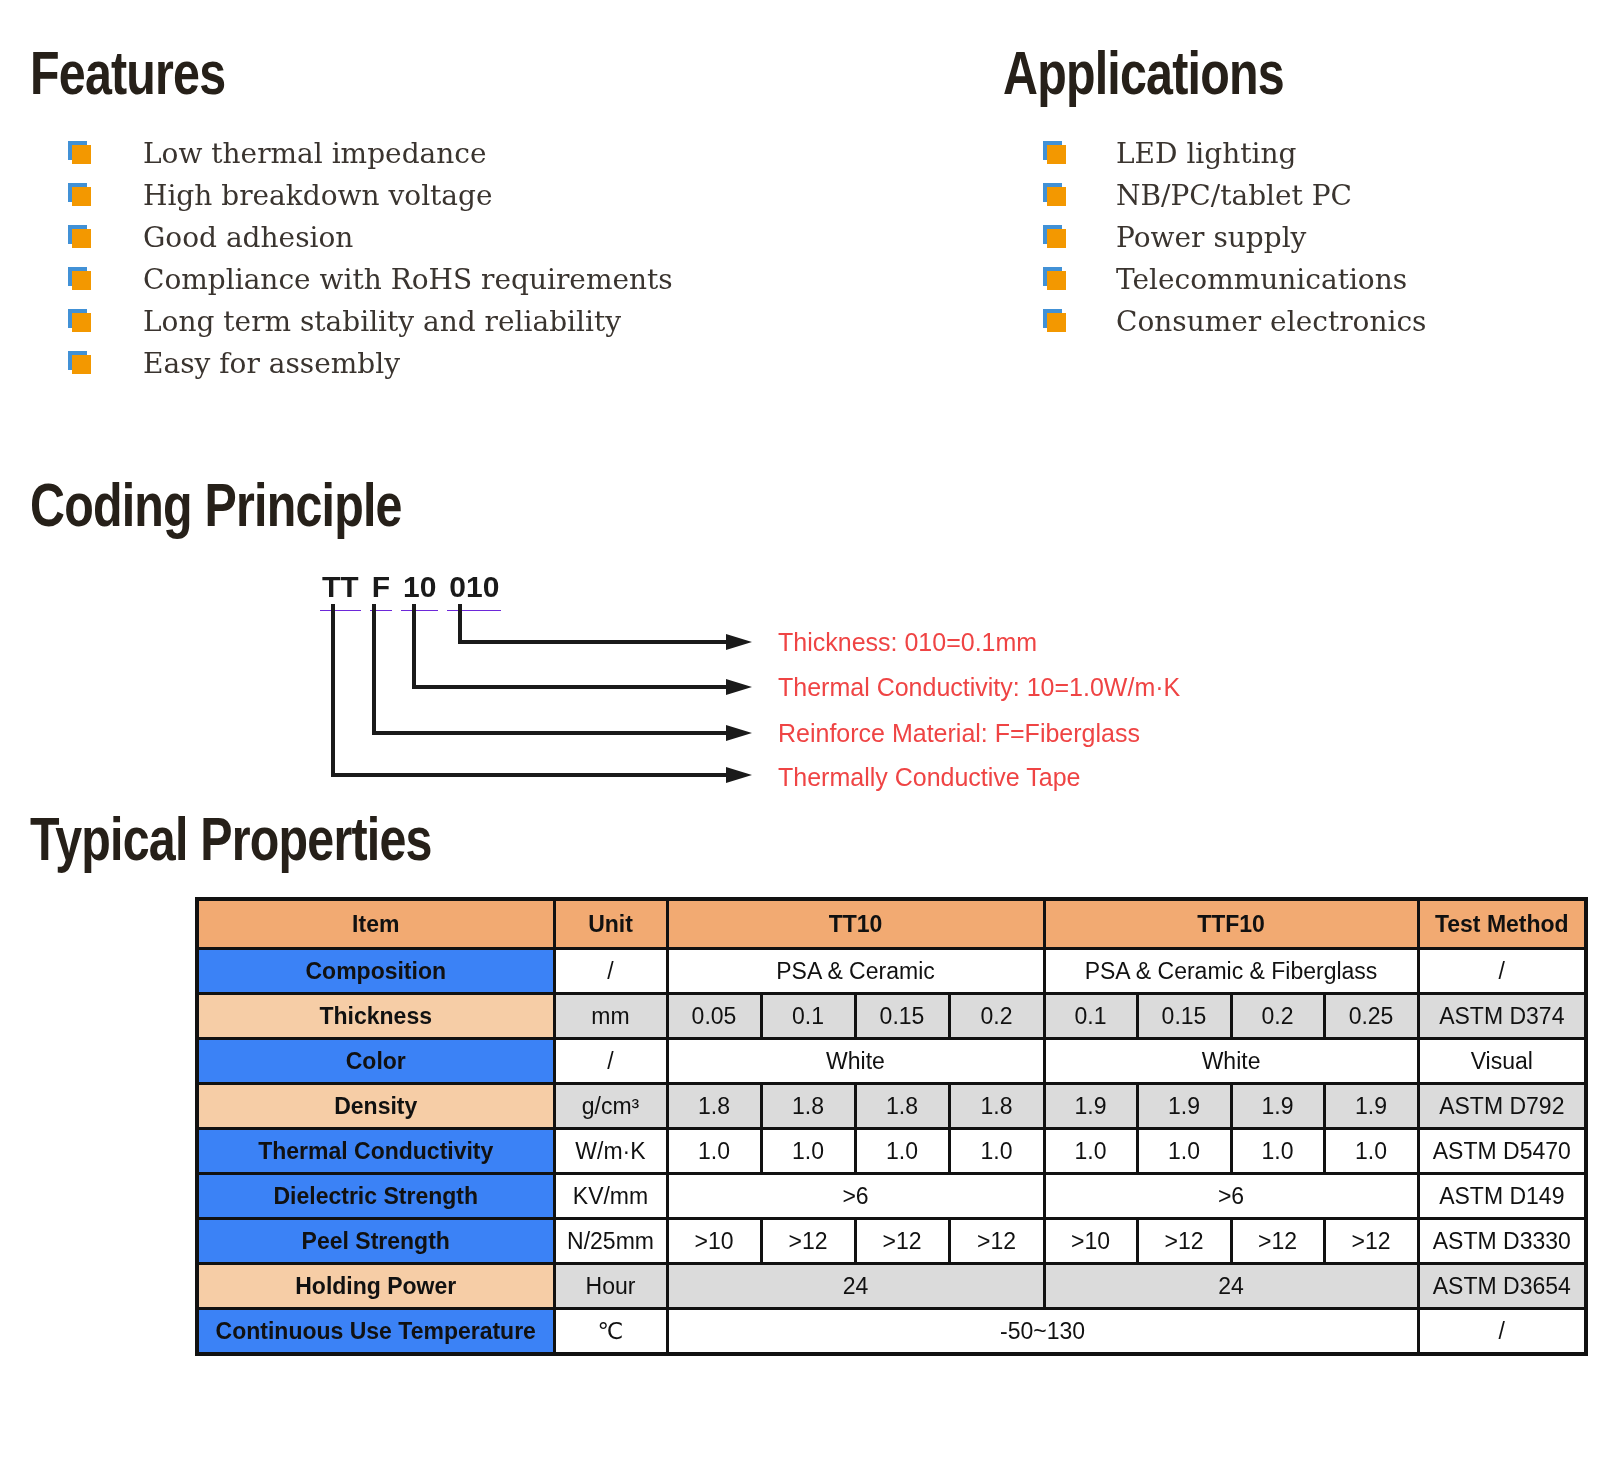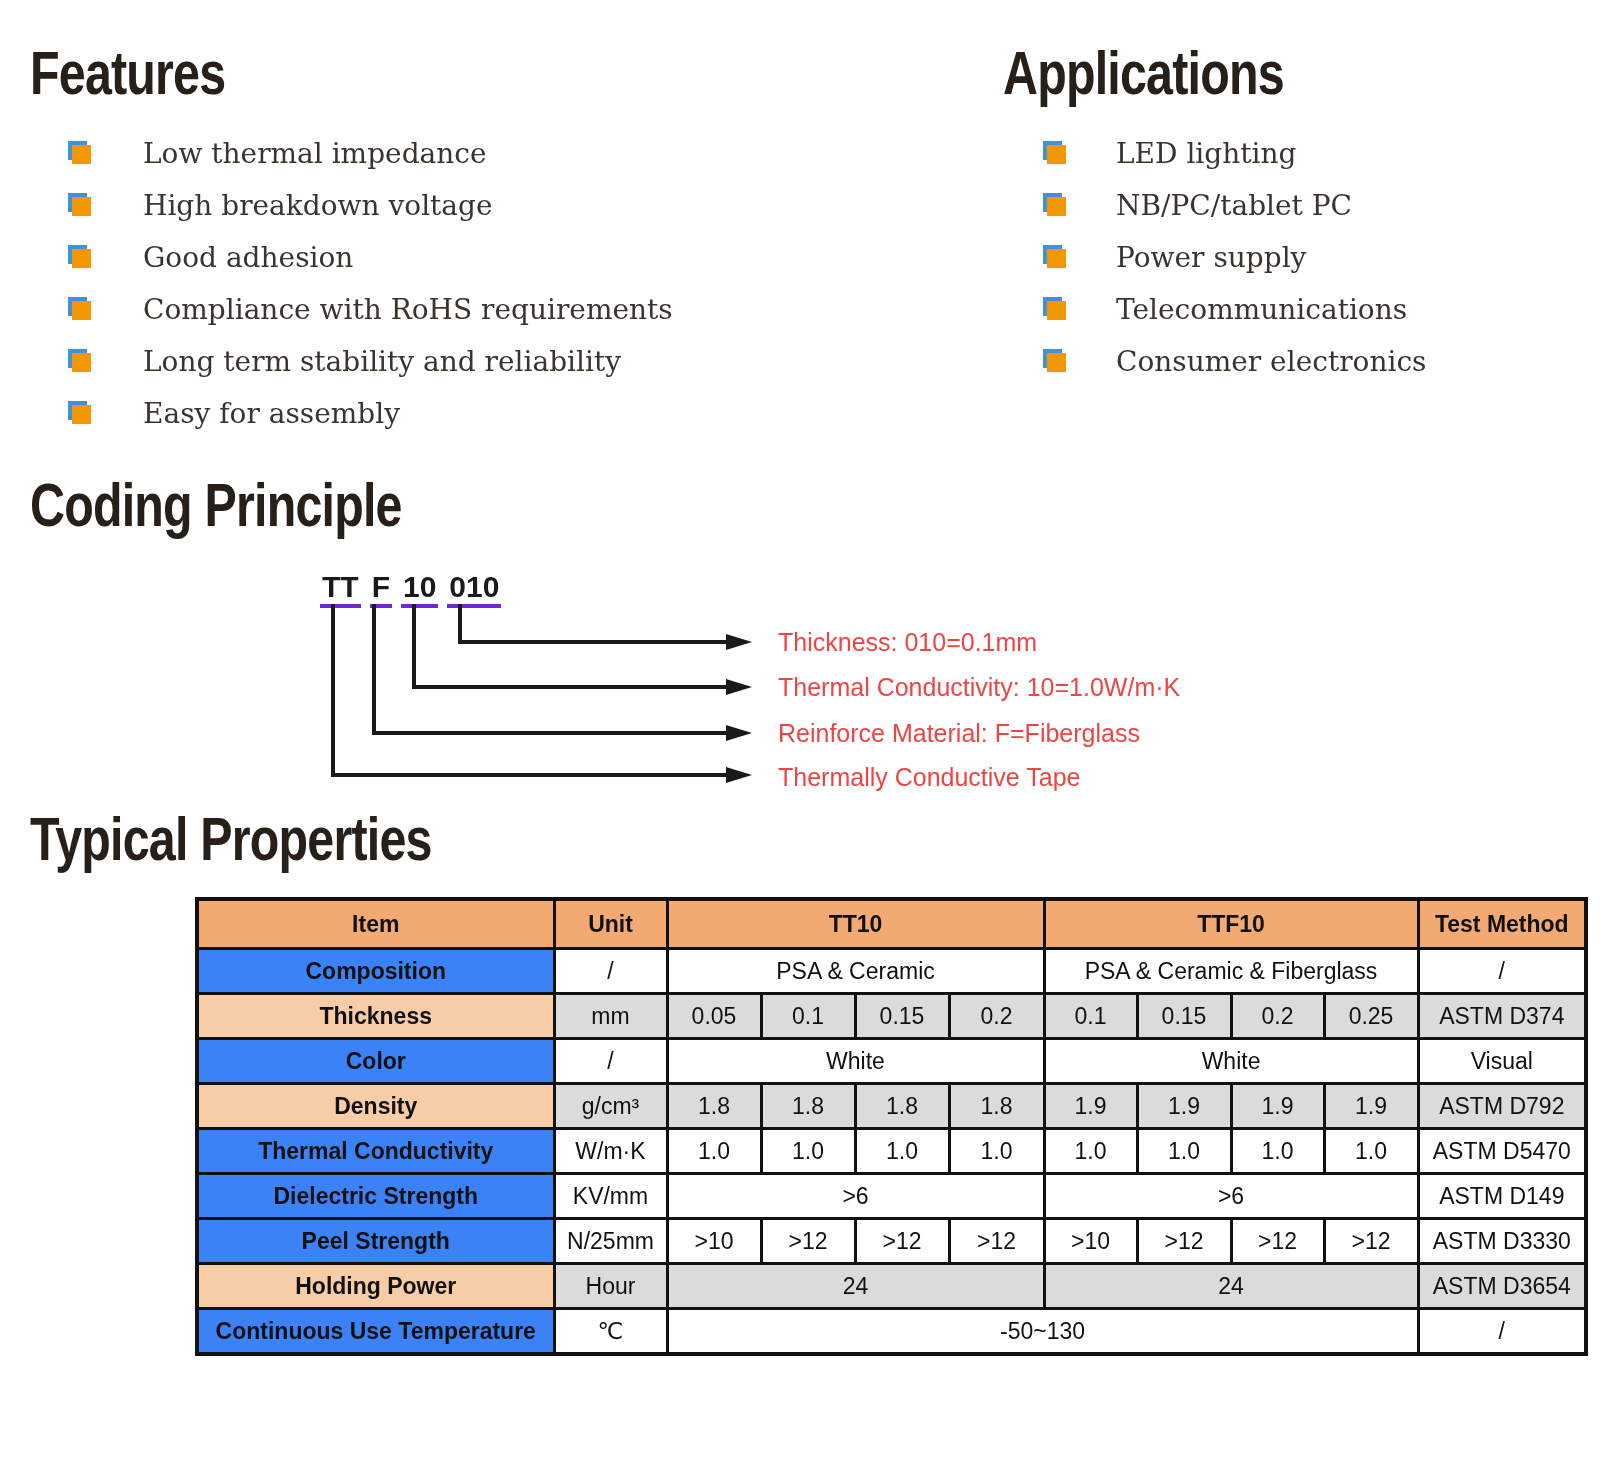--- a/index.html
+++ b/index.html
@@ -5,34 +5,34 @@
   html,body{margin:0;padding:0;background:#fff;}
   #page{position:relative;width:1600px;height:1468px;background:#ffffff;overflow:hidden;
         font-family:"Liberation Sans","DejaVu Sans",sans-serif;color:#1a1a1a;}
 
   
   .heading{position:absolute;font-size:62px;font-weight:bold;color:#262019;
            line-height:1;white-space:nowrap;transform:scaleX(.78);transform-origin:left top;
            letter-spacing:-1px;}
 
   
-  .blist{position:absolute;display:flex;flex-direction:column;gap:25px;}
+  .blist{position:absolute;display:flex;flex-direction:column;gap:15px;}
   .bitem{display:flex;align-items:center;height:27px;}
   .bullet{position:relative;width:25px;height:25px;flex:0 0 25px;}
   .bullet .b-blue{position:absolute;left:0;top:0;width:19px;height:19px;background:#4191D6;}
   .bullet .b-orange{position:absolute;left:4px;top:4px;width:19px;height:19px;background:#F39800;}
   .btext{font-family:"DejaVu Serif","Liberation Serif",serif;font-size:28px;color:#3A342F;
          white-space:nowrap;}
   .flist .btext{margin-left:50px;}
   .alist .btext{margin-left:48px;}
 
   
   .code-line{position:absolute;left:320px;top:572px;white-space:nowrap;}
   .code-part{display:inline-block;font-size:30px;font-weight:bold;color:#1a1a1a;
-             border-bottom:4px solid #6d28d9;padding:0 2px 2px 2px;margin-right:9px;
+             border-bottom:1px solid #6d28d9;padding:0 2px 8px 2px;margin-right:9px;
              line-height:1;}
   .diagram-svg{position:absolute;left:300px;top:598px;}
   .dlabel{position:absolute;left:778px;height:30px;line-height:30px;font-size:25px;
           color:#ef4444;white-space:nowrap;}
 
   
   .props{position:absolute;left:195px;top:897px;border-collapse:collapse;table-layout:fixed;
          width:1389px;}
   .props th,.props td{border:3px solid #111;text-align:center;vertical-align:middle;
          font-size:23px;padding:0;white-space:nowrap;color:#111;}

